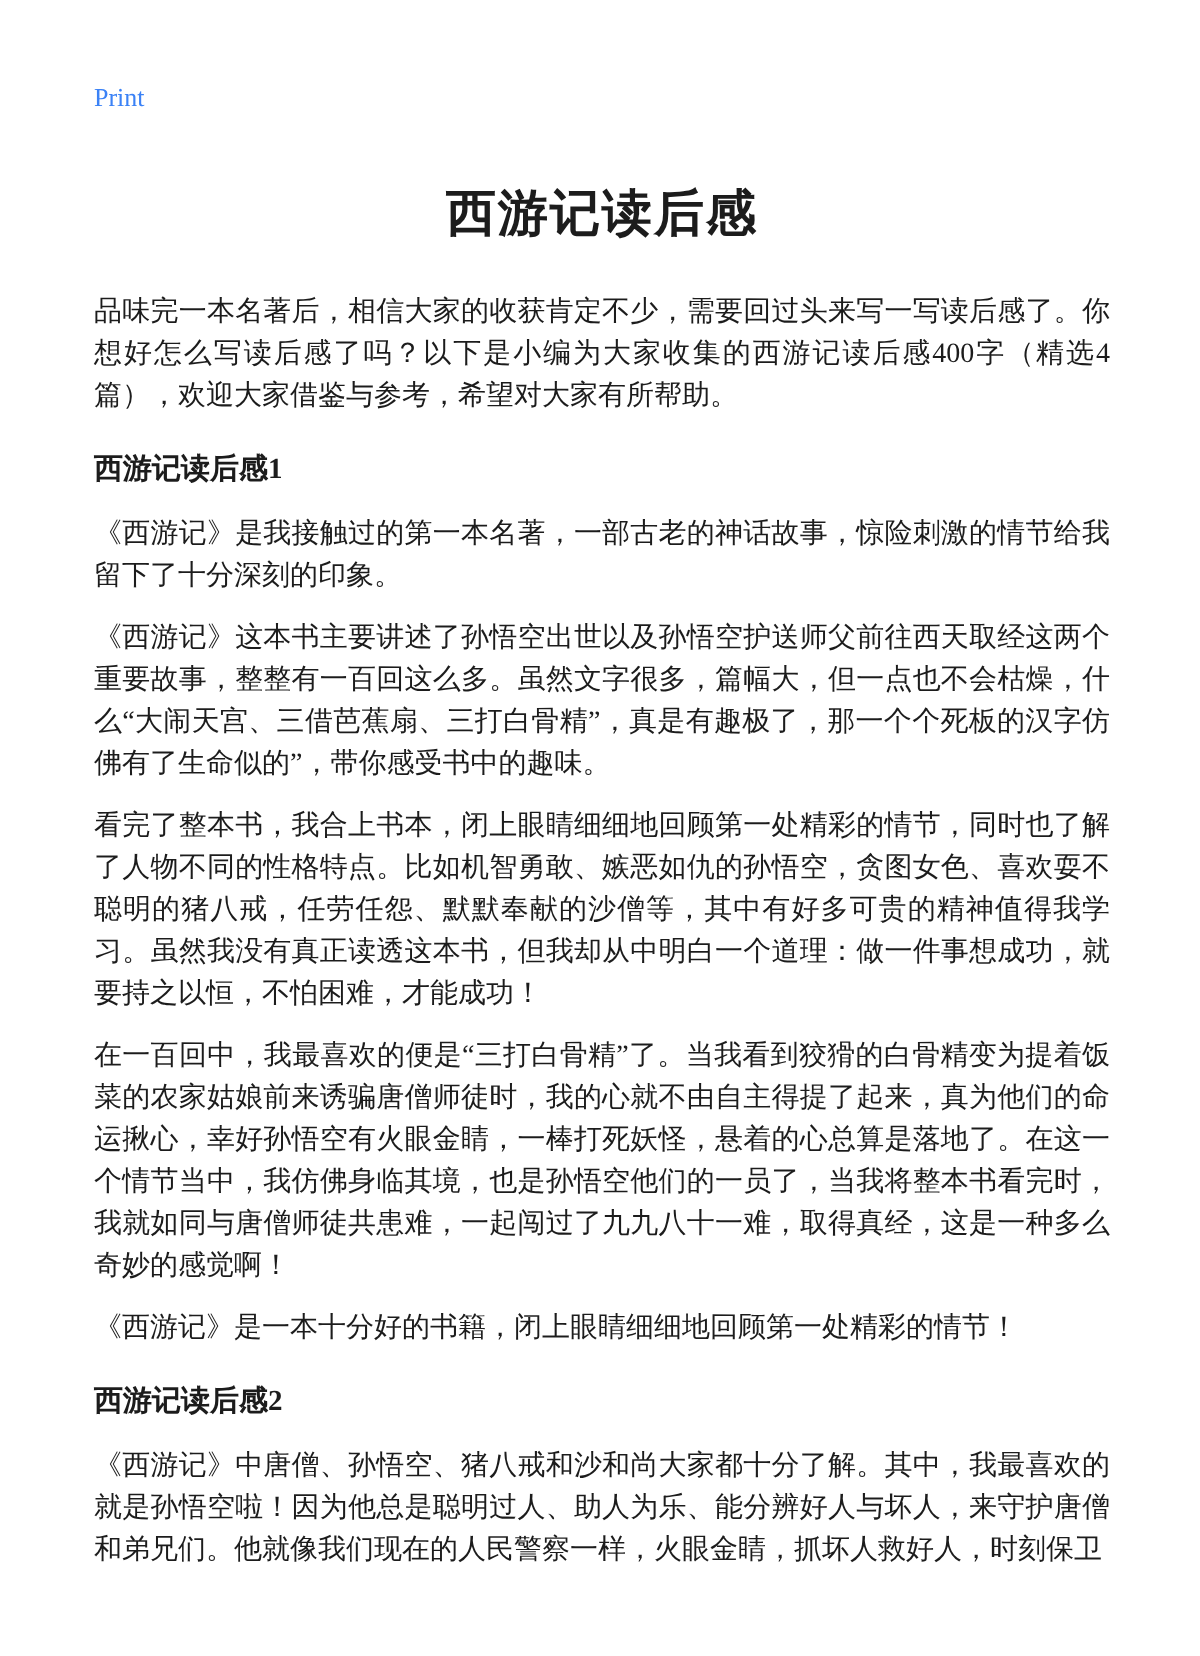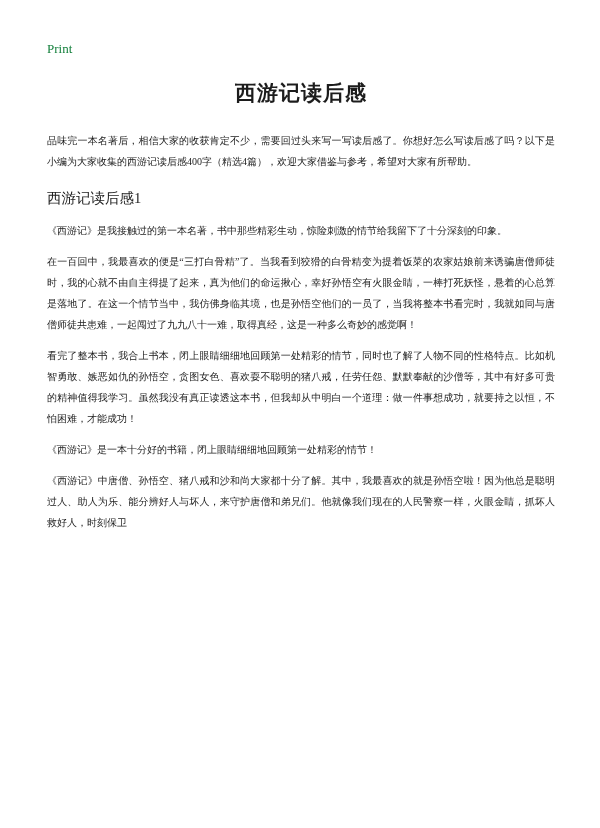--- a/index.html
+++ b/index.html
@@ -17,72 +17,75 @@
   .page {
     box-sizing: border-box;
     width: 600px;
     height: 828px;
     padding: 42px 45px 0 47px;
     background: #ffffff;
   }
   .print-link {
     font-size: 13px;
     line-height: 14px;
-    color: #15803d;
-    margin: 0 0 24px 0;
+    color: #3b82f6;
+    margin: 0 0 40px 0;
     cursor: pointer;
   }
   .doc-title {
-    font-size: 21px;
+    font-size: 25px;
     font-weight: bold;
     text-align: center;
     margin: 0 0 24px 0;
     line-height: 26px;
     letter-spacing: 1px;
+    font-family: Liberation Mono, monospace;
   }
   .subtitle {
     font-size: 14.5px;
     line-height: 21px;
     margin: 0 0 10px 0;
   }
   .para {
-    font-size: 10px;
+    font-size: 14px;
     line-height: 21px;
     text-align: justify;
     text-justify: inter-ideograph;
     margin: 0 0 10px 0;
     word-break: break-all;
   }
   .section-heading {
     font-size: 14.5px;
-    font-weight: normal;
+    font-weight: bold;
     line-height: 21px;
     margin: 16px 0 11px 0;
   }
 </style>
 </head>
 <body>
 
 <div class="page">
 
   <div class="print-link">Print</div>
 
   <h1 class="doc-title">西游记读后感</h1>
 
 
   <p class="para">品味完一本名著后，相信大家的收获肯定不少，需要回过头来写一写读后感了。你想好怎么写读后感了吗？以下是小编为大家收集的西游记读后感400字（精选4篇），欢迎大家借鉴与参考，希望对大家有所帮助。</p>
 
   <h2 class="section-heading">西游记读后感1</h2>
 
-  <p class="para">《西游记》是我接触过的第一本名著，书中那些精彩生动，惊险刺激的情节给我留下了十分深刻的印象。</p>
+  <p class="para">《西游记》是我接触过的第一本名著，一部古老的神话故事，惊险刺激的情节给我留下了十分深刻的印象。</p>
 
+  <p class="para">《西游记》这本书主要讲述了孙悟空出世以及孙悟空护送师父前往西天取经这两个重要故事，整整有一百回这么多。虽然文字很多，篇幅大，但一点也不会枯燥，什么“大闹天宫、三借芭蕉扇、三打白骨精”，真是有趣极了，那一个个死板的汉字仿佛有了生命似的”，带你感受书中的趣味。</p>
+
+  <p class="para">看完了整本书，我合上书本，闭上眼睛细细地回顾第一处精彩的情节，同时也了解了人物不同的性格特点。比如机智勇敢、嫉恶如仇的孙悟空，贪图女色、喜欢耍不聪明的猪八戒，任劳任怨、默默奉献的沙僧等，其中有好多可贵的精神值得我学习。虽然我没有真正读透这本书，但我却从中明白一个道理：做一件事想成功，就要持之以恒，不怕困难，才能成功！</p>
 
   <p class="para">在一百回中，我最喜欢的便是“三打白骨精”了。当我看到狡猾的白骨精变为提着饭菜的农家姑娘前来诱骗唐僧师徒时，我的心就不由自主得提了起来，真为他们的命运揪心，幸好孙悟空有火眼金睛，一棒打死妖怪，悬着的心总算是落地了。在这一个情节当中，我仿佛身临其境，也是孙悟空他们的一员了，当我将整本书看完时，我就如同与唐僧师徒共患难，一起闯过了九九八十一难，取得真经，这是一种多么奇妙的感觉啊！</p>
 
-  <p class="para">看完了整本书，我合上书本，闭上眼睛细细地回顾第一处精彩的情节，同时也了解了人物不同的性格特点。比如机智勇敢、嫉恶如仇的孙悟空，贪图女色、喜欢耍不聪明的猪八戒，任劳任怨、默默奉献的沙僧等，其中有好多可贵的精神值得我学习。虽然我没有真正读透这本书，但我却从中明白一个道理：做一件事想成功，就要持之以恒，不怕困难，才能成功！</p>
-
   <p class="para">《西游记》是一本十分好的书籍，闭上眼睛细细地回顾第一处精彩的情节！</p>
 
+  <h2 class="section-heading">西游记读后感2</h2>
 
 
   <p class="para">《西游记》中唐僧、孙悟空、猪八戒和沙和尚大家都十分了解。其中，我最喜欢的就是孙悟空啦！因为他总是聪明过人、助人为乐、能分辨好人与坏人，来守护唐僧和弟兄们。他就像我们现在的人民警察一样，火眼金睛，抓坏人救好人，时刻保卫</p>
 
 </div>
 
 </body></html>

